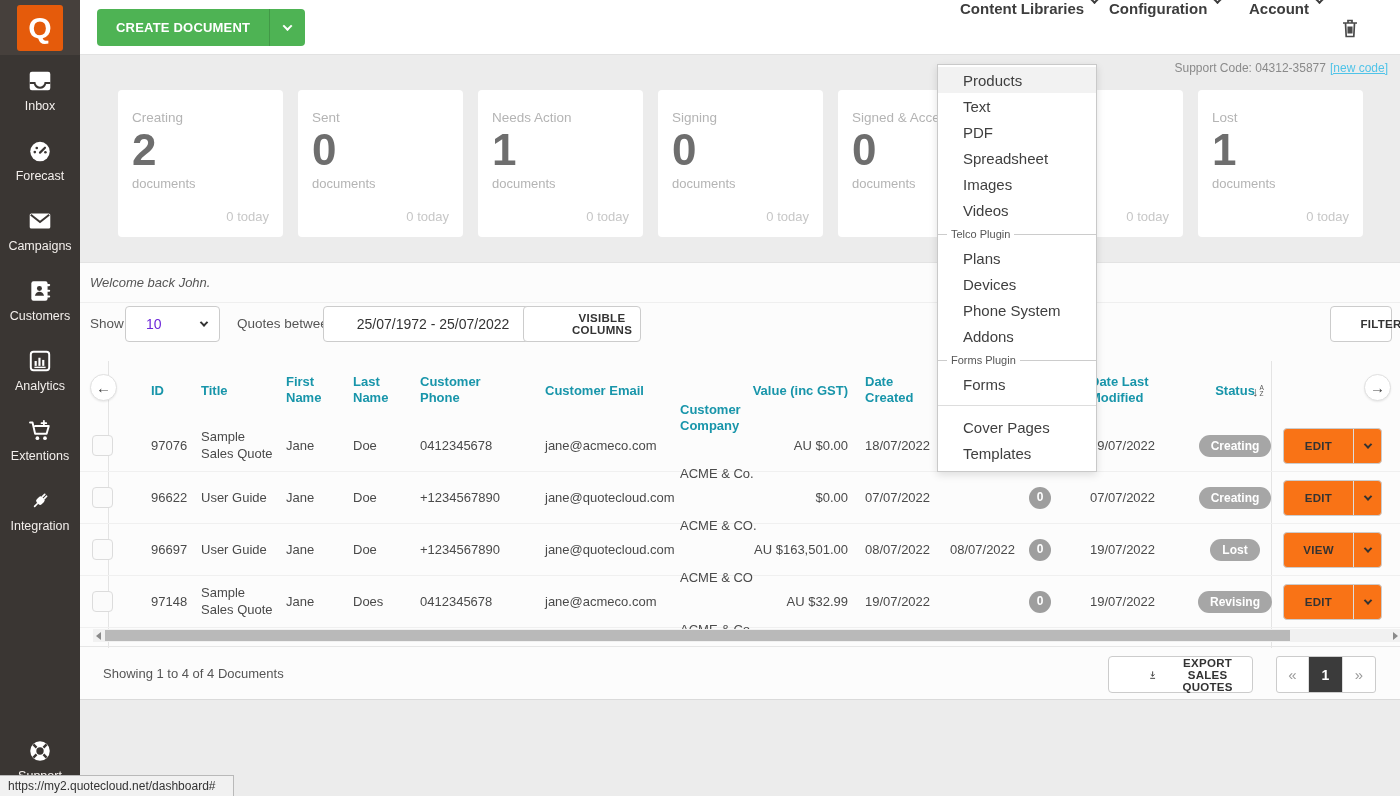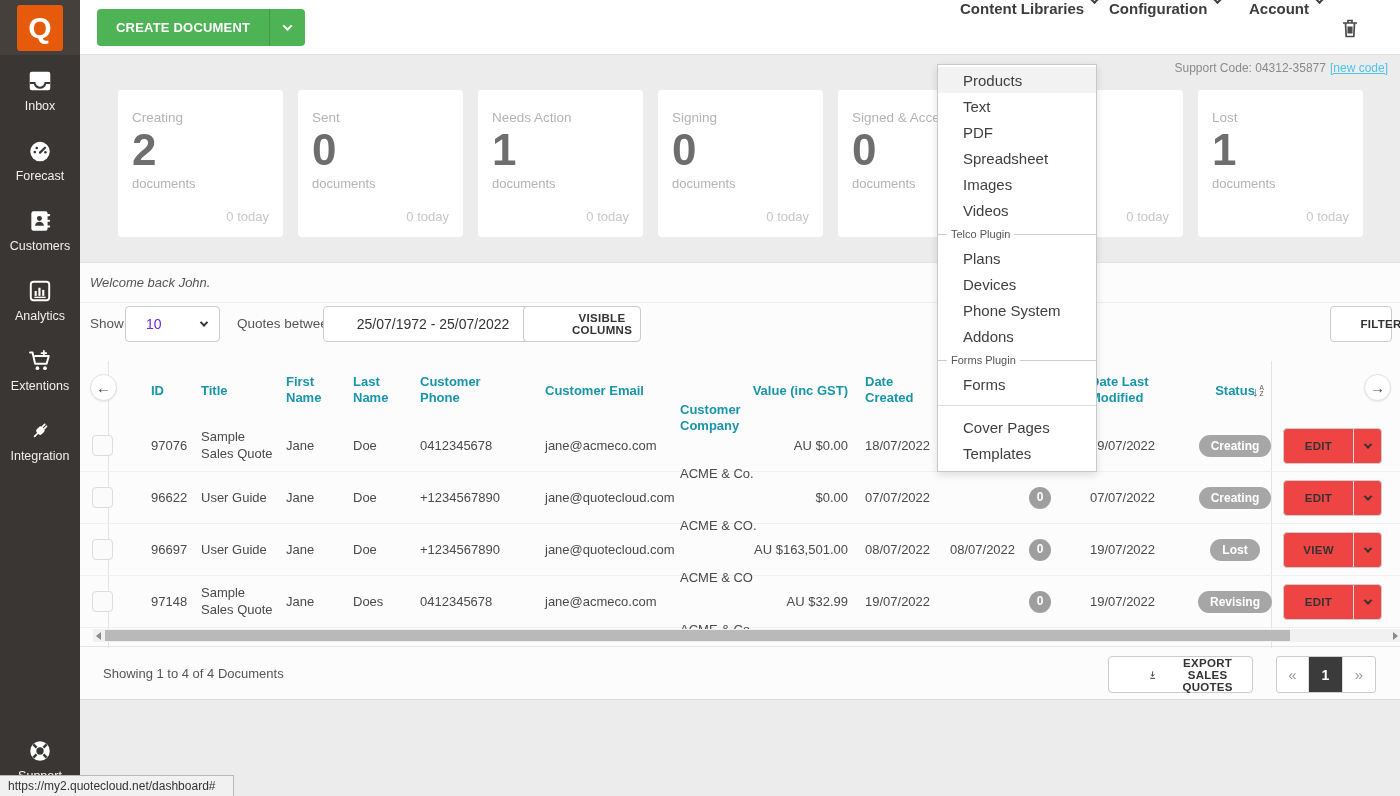--- a/index.html
+++ b/index.html
@@ -74,21 +74,21 @@
   .vline-l { left:28px; } .vline-r { left:1191px; }
   .circ { position:absolute; width:27px; height:27px; border-radius:50%; background:#fff; border:1px solid #e0e0e0; box-shadow:0 1px 2px rgba(0,0,0,.08); display:flex; align-items:center; justify-content:center; color:#444; font-size:15px; cursor:pointer; z-index:3; }
   .circ-l { left:10px; top:111px; } .circ-r { left:1284px; top:111px; }
 
   .tbody { position:absolute; left:0; top:157px; width:100%; }
   .trow { position:relative; height:52px; border-bottom:1px solid #f0f0f0; }
   .cell { position:absolute; top:50%; transform:translateY(-50%); font-size:13px; color:#4a4a4a; line-height:1.35; }
   .checkbox { position:absolute; left:12px; top:15px; width:21px; height:21px; background:#fbfbfb; border:1px solid #dcdcdc; border-radius:4px; cursor:pointer; }
   .c-badge { left:949px; width:22px; height:22px; background:#9e9e9e; border-radius:50%; color:#fff; font-size:12px; font-weight:bold; display:flex; align-items:center; justify-content:center; }
   .pill { display:inline-block; background:#a6a6a6; color:#fff; font-size:12px; font-weight:bold; padding:3px 12px; border-radius:11px; }
-  .action-btn { position:absolute; left:1203px; top:8px; width:99px; height:36px; background:#ef4444; border:1px solid #ccc; border-radius:4px; display:flex; cursor:pointer; }
+  .action-btn { position:absolute; left:1203px; top:8px; width:99px; height:36px; background:#f97316; border:1px solid #ccc; border-radius:4px; display:flex; cursor:pointer; }
   .ab-label { flex:1; display:flex; align-items:center; justify-content:center; font-size:11.5px; font-weight:bold; color:#333; letter-spacing:.3px; }
   .ab-chev { width:28px; border-left:1px solid #ddd; display:flex; align-items:center; justify-content:center; color:#333; }
   .ab-chev .chev { width:6px; height:6px; }
 
   
   .hscroll { position:absolute; left:13px; top:366px; width:1307px; height:13px; background:#f1f1f1; display:flex; align-items:center; }
   .hs-arrow { width:10px; display:flex; align-items:center; justify-content:center; cursor:pointer; }
   .tri-l { width:0; height:0; border-top:4px solid transparent; border-bottom:4px solid transparent; border-right:5px solid #8a8a8a; }
   .tri-r { width:0; height:0; border-top:4px solid transparent; border-bottom:4px solid transparent; border-left:5px solid #8a8a8a; }
   .hs-thumb { position:absolute; left:12px; top:1px; width:1185px; height:11px; background:#b9b9b9; cursor:grab; }
@@ -144,20 +144,29 @@
               <circle cx="12" cy="12.5" r="9" fill="#fff"></circle>
               <path d="M12 13.5l4.6-4.6" stroke="#3a3633" stroke-width="2" stroke-linecap="round"></path>
               <circle cx="7.2" cy="13" r="1.2" fill="#3a3633"></circle>
               <circle cx="9" cy="9.2" r="1.2" fill="#3a3633"></circle>
               <circle cx="17" cy="13.2" r="1.2" fill="#3a3633"></circle>
             </svg>
           </span>
     <span class="side-label">Forecast</span>
   </div>
 
+  <div class="side-item">
+    <span class="side-icon">
+            <svg width="26" height="26" viewBox="0 0 24 24">
+              <rect x="2.5" y="5" width="19" height="14" rx="1.5" fill="#fff"></rect>
+              <path d="M3.5 6.2l8.5 6.8 8.5-6.8" stroke="#3a3633" stroke-width="1.8" fill="none"></path>
+            </svg>
+          </span>
+    <span class="side-label">Campaigns</span>
+  </div>
 
   <div class="side-item">
     <span class="side-icon">
             <svg width="26" height="26" viewBox="0 0 24 24">
               <rect x="4" y="3" width="15" height="18" rx="2" fill="#fff"></rect>
               <rect x="18" y="5.5" width="3.4" height="2" rx="1" fill="#fff"></rect>
               <rect x="18" y="10.8" width="3.4" height="2" rx="1" fill="#fff"></rect>
               <rect x="18" y="16.1" width="3.4" height="2" rx="1" fill="#fff"></rect>
               <circle cx="11.5" cy="9.6" r="2.3" fill="#3a3633"></circle>
               <path d="M7.3 16.4c.5-2.5 2.2-3.7 4.2-3.7s3.7 1.2 4.2 3.7z" fill="#3a3633"></path>

